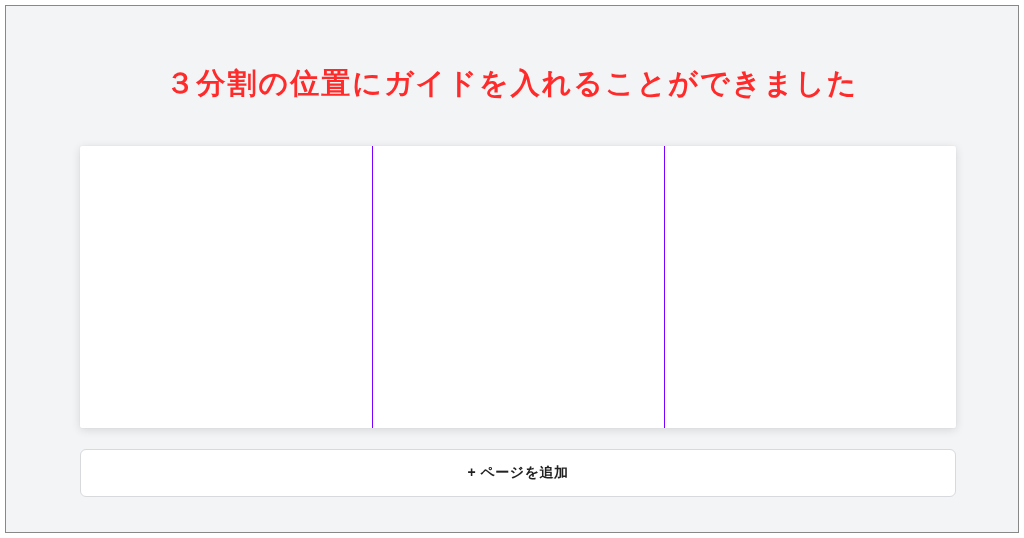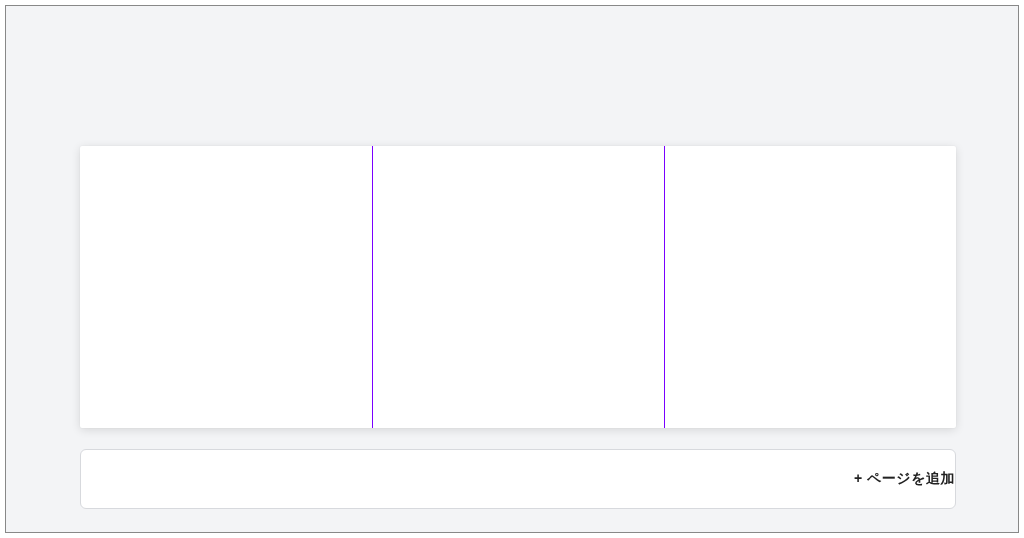--- a/index.html
+++ b/index.html
@@ -54,39 +54,40 @@
       left: 33.333%;
     }
     .guide-2 {
       left: 66.666%;
     }
     .add-page-button {
       position: absolute;
       top: 443px;
       left: 74px;
       width: 876px;
-      height: 60px;
+      height: 48px;
       background: #ffffff;
       border: 1px solid #d7d9dd;
       border-radius: 6px;
       display: flex;
       align-items: center;
-      justify-content: flex-end;
+      justify-content: center;
       font-size: 14px;
       font-weight: 700;
       color: #222;
       cursor: pointer;
       letter-spacing: 0.5px;
     }
   </style>
 </head>
 <body>
 
 <div class="outer-frame">
 
+  <div class="heading">３分割の位置にガイドを入れることができました</div>
 
   <div class="canvas-area">
     <div class="guide-line guide-1"></div>
     <div class="guide-line guide-2"></div>
   </div>
 
   <div class="add-page-button">
     <span>+ ページを追加</span>
   </div>
 

